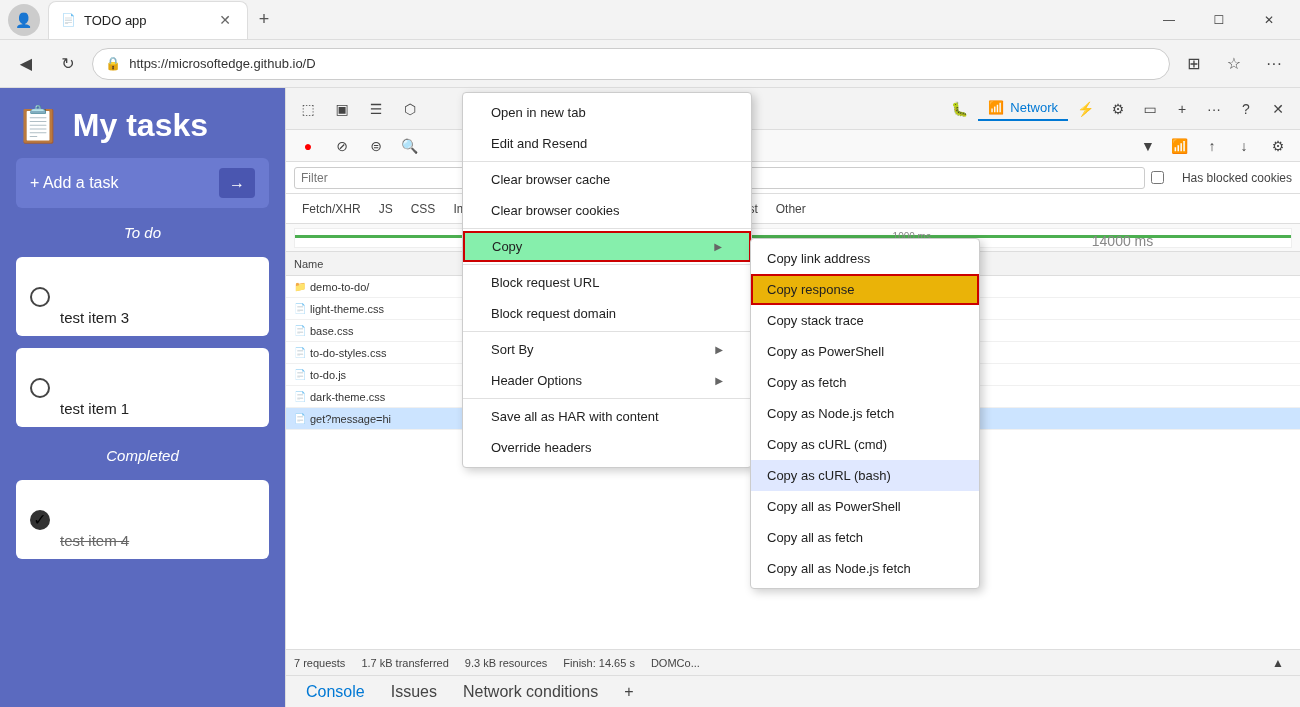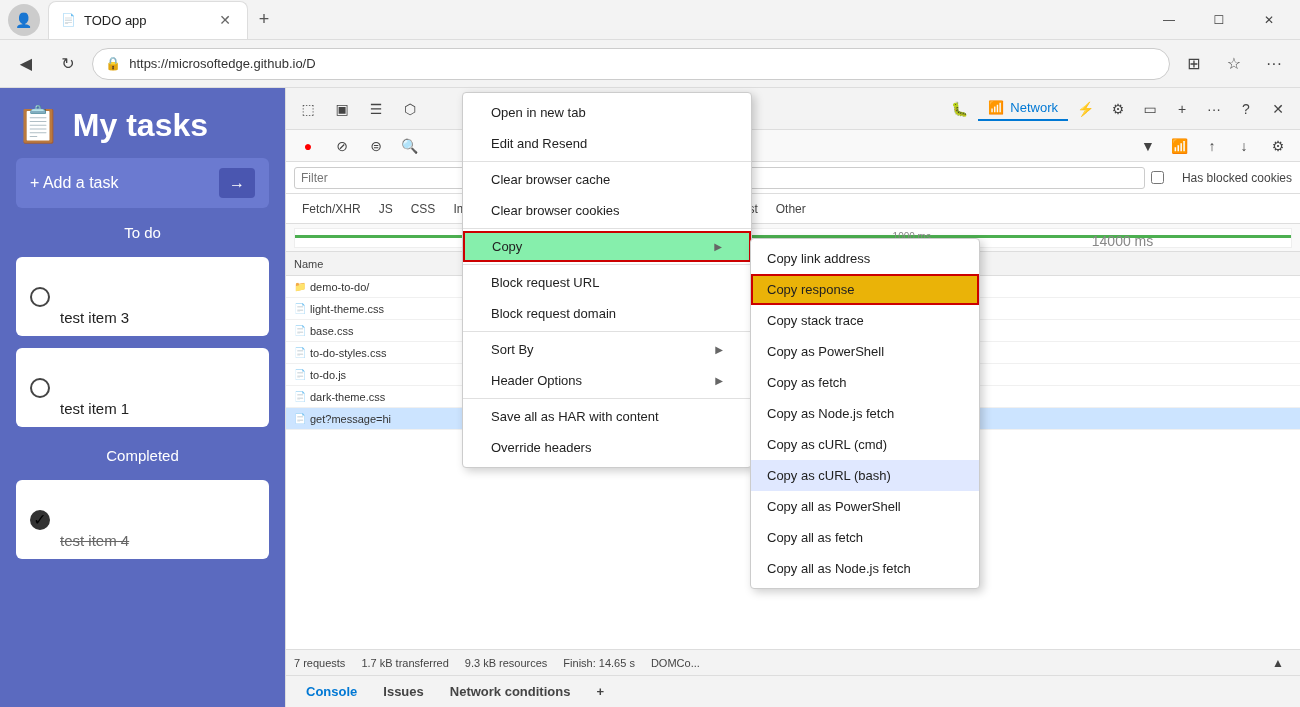--- a/index.html
+++ b/index.html
@@ -30,21 +30,21 @@
     .main-area { display: flex; flex: 1; overflow: hidden; }
 
     
     .todo-panel { width: 285px; background: #5b6abf; flex-shrink: 0; display: flex; flex-direction: column; padding: 16px; gap: 12px; }
     .todo-header { display: flex; align-items: center; gap: 12px; }
     .todo-icon { font-size: 36px; }
     .todo-title { font-size: 32px; font-weight: bold; color: white; }
     .add-task-btn { display: flex; align-items: center; justify-content: space-between; background: #6b7ad0; border-radius: 6px; padding: 10px 14px; color: white; cursor: pointer; }
     .add-task-label { display: flex; align-items: center; gap: 8px; font-size: 16px; }
     .add-task-arrow { background: #4a56b0; padding: 6px 10px; border-radius: 4px; }
-    .section-label { text-align: center; color: white; font-size: 15px; font-weight: 500; padding: 4px 0; }
+    .section-label { text-align: center; color: white; font-size: 15px; font-weight: 500; padding: 4px 0; font-style: italic; }
     .task-item { background: white; border-radius: 6px; padding: 10px 14px; display: flex; align-items: center; gap: 10px; }
     .task-checkbox { width: 20px; height: 20px; border-radius: 50%; border: 2px solid #444; display: flex; align-items: center; justify-content: center; flex-shrink: 0; }
     .task-checkbox.checked { background: #333; border-color: #333; }
     .task-text { font-size: 15px; color: #222; margin-top: 42px; }
     .task-text.completed { text-decoration: line-through; color: #666; }
     .completed-section { margin-top: 4px; }
 
     
     .devtools-panel { flex: 1; background: white; display: flex; flex-direction: column; border-left: 1px solid #ddd; }
     .devtools-toolbar { height: 42px; background: #f3f3f3; display: flex; align-items: center; padding: 0 8px; gap: 6px; border-bottom: 1px solid #ddd; }
@@ -60,21 +60,21 @@
     .network-table-header { display: flex; align-items: center; background: #f3f3f3; border-bottom: 1px solid #ddd; height: 24px; padding: 0 8px; }
     .col-name { width: 200px; font-size: 11px; color: #444; font-weight: 500; }
     .col-other { flex: 1; font-size: 11px; color: #444; }
     .network-row { display: flex; align-items: center; border-bottom: 1px solid #f0f0f0; height: 22px; padding: 0 8px; font-size: 11px; color: #333; cursor: pointer; }
     .network-row.selected { background: #cce4ff; }
     .file-icon { width: 16px; font-size: 10px; color: #888; }
     .file-name { width: 184px; overflow: hidden; text-overflow: ellipsis; white-space: nowrap; }
     .timeline-bar { height: 10px; background: #4caf50; border-radius: 2px; }
     .devtools-status-bar { height: 26px; background: #f3f3f3; border-top: 1px solid #ddd; display: flex; align-items: center; padding: 0 8px; gap: 16px; font-size: 11px; color: #444; }
     .devtools-bottom-tabs { height: 32px; background: #f3f3f3; display: flex; align-items: center; padding: 0 8px; gap: 2px; border-top: 1px solid #ddd; }
-    .bottom-tab { padding: 4px 12px; font-size: 13px; color: #444; cursor: pointer; border-radius: 3px; font-weight: bold; }
+    .bottom-tab { padding: 4px 12px; font-size: 16px; color: #444; cursor: pointer; border-radius: 3px; }
     .bottom-tab.active { color: #0078d4; }
 
     
     .context-menu { position: absolute; background: white; border: 1px solid #ccc; box-shadow: 3px 3px 10px rgba(0,0,0,0.2); border-radius: 4px; z-index: 100; min-width: 220px; padding: 4px 0; }
     .ctx-item { padding: 8px 28px; font-size: 13px; color: #222; cursor: pointer; display: flex; align-items: center; justify-content: space-between; }
     .ctx-item.highlighted { background: #86efac; border: 2px solid #cc0000; padding: 6px 27px; }
     .ctx-separator { height: 1px; background: #e0e0e0; margin: 2px 0; }
     .ctx-arrow { font-size: 10px; color: #666; }
 
     

